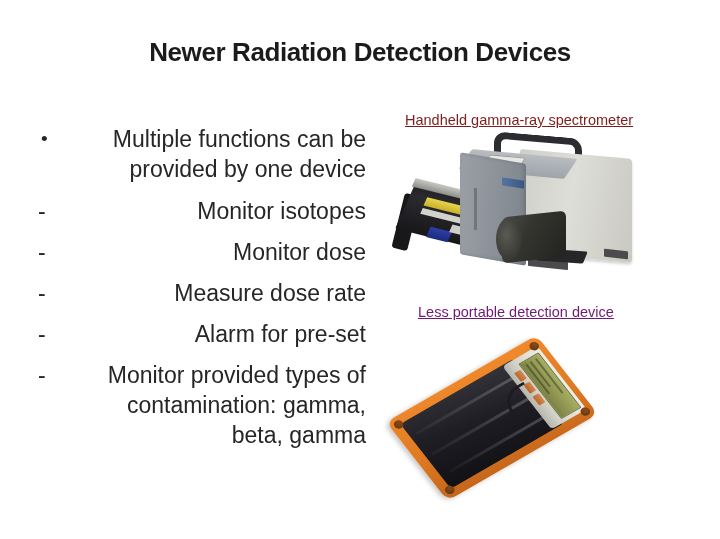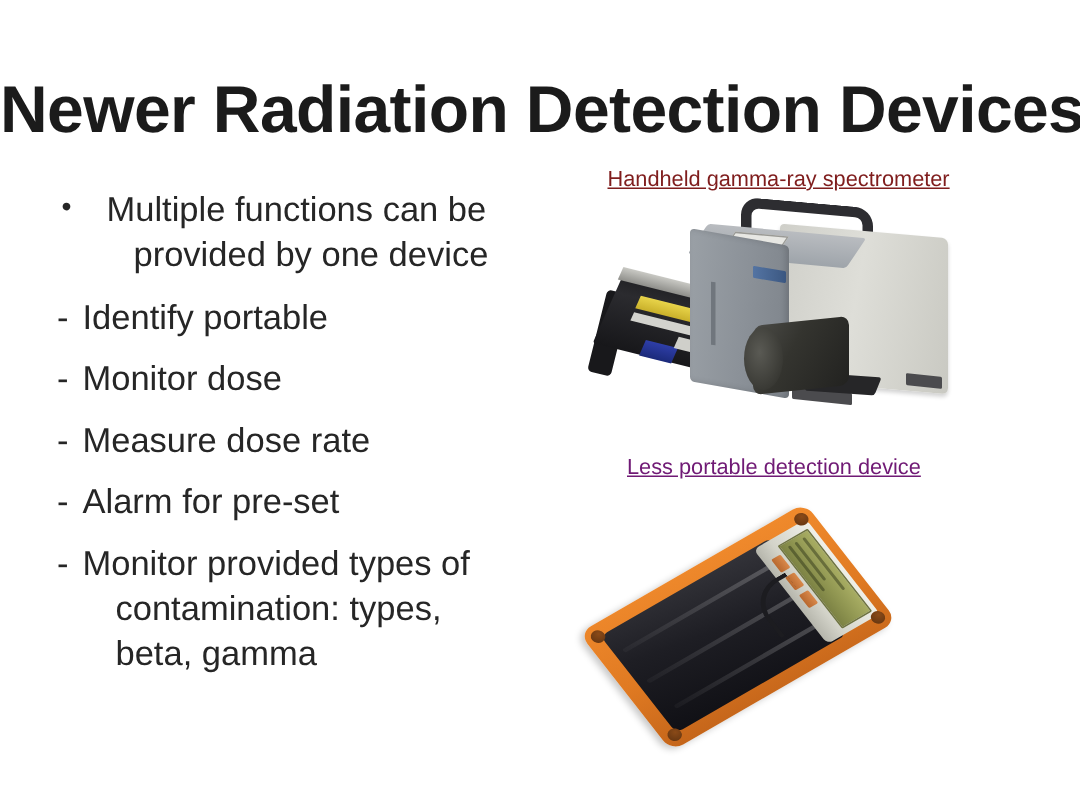--- a/index.html
+++ b/index.html
@@ -19,21 +19,21 @@
     overflow: hidden;
   }
 
   
   #slide-title {
     position: absolute;
     left: 0;
     top: 20px;
     width: 720px;
     text-align: center;
-    font-size: 44px;
+    font-size: 26px;
     font-weight: bold;
     letter-spacing: -0.4px;
     color: #1b1b1b;
     font-family: "Liberation Sans", sans-serif;
     white-space: nowrap;
   }
 
   
   #bullets {
     position: absolute;
@@ -64,20 +64,21 @@
     padding-left: 5px;
   }
   .b-dash .bullet-marker {
     width: 15px;
     font-size: 23px;
     line-height: 30px;
     padding-left: 2px;
   }
   .bullet-text {
     flex: 1 1 auto;
+    text-align: right;
   }
   .b-dot .bullet-text { text-indent: 0; }
   .b-dash .bullet-text { padding-left: 2px; }
   .wrap-indent { display: block; padding-left: 18px; }
   .wrap-indent-sm { display: block; padding-left: 22px; }
 
   
   .caption {
     position: absolute;
     font-size: 14.5px;
@@ -412,21 +413,21 @@
     <div class="bullet-row b-dot">
       <span class="bullet-marker">•</span>
       <span class="bullet-text">
         <span>Multiple functions can be</span>
         <span class="wrap-indent">provided by one device</span>
       </span>
     </div>
 
     <div class="bullet-row b-dash">
       <span class="bullet-marker">-</span>
-      <span class="bullet-text">Identify portable</span>
+      <span class="bullet-text">Monitor isotopes</span>
     </div>
 
     <div class="bullet-row b-dash">
       <span class="bullet-marker">-</span>
       <span class="bullet-text">Monitor dose</span>
     </div>
 
     <div class="bullet-row b-dash">
       <span class="bullet-marker">-</span>
       <span class="bullet-text">Measure dose rate</span>
@@ -436,21 +437,21 @@
       <span class="bullet-marker">-</span>
       <span class="bullet-text">
         <span>Alarm for pre-set</span>
       </span>
     </div>
 
     <div class="bullet-row b-dash">
       <span class="bullet-marker">-</span>
       <span class="bullet-text">
         <span>Monitor provided types of</span>
-        <span class="wrap-indent-sm">contamination: types,</span>
+        <span class="wrap-indent-sm">contamination: gamma,</span>
         <span class="wrap-indent-sm">beta, gamma</span>
       </span>
     </div>
 
   </div>
 
   <div id="caption-spectrometer" class="caption">Handheld gamma-ray spectrometer</div>
 
   <div id="photo-spectrometer">
     <div id="spec-rail-endcap"></div>

